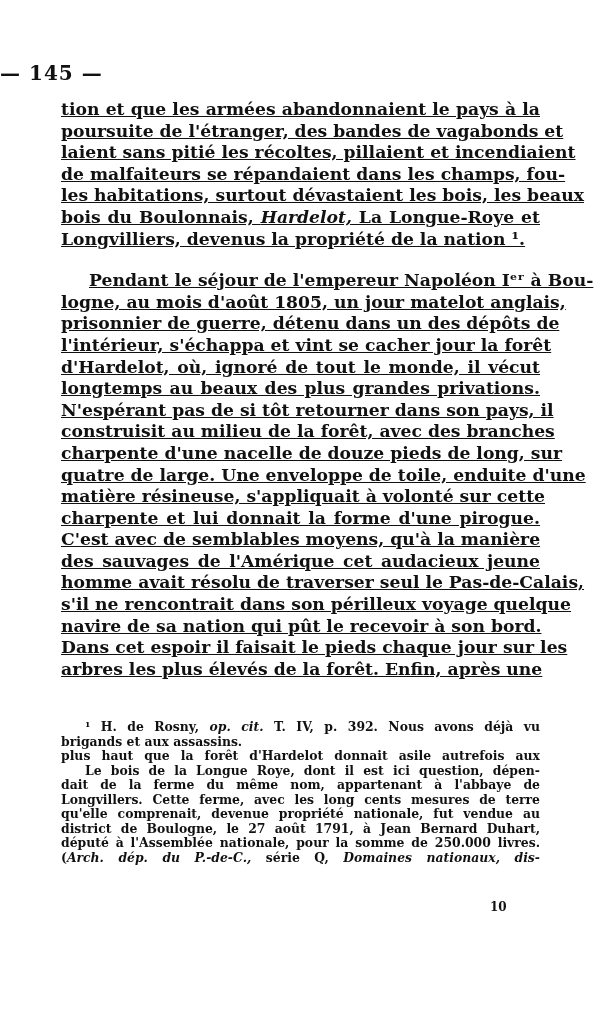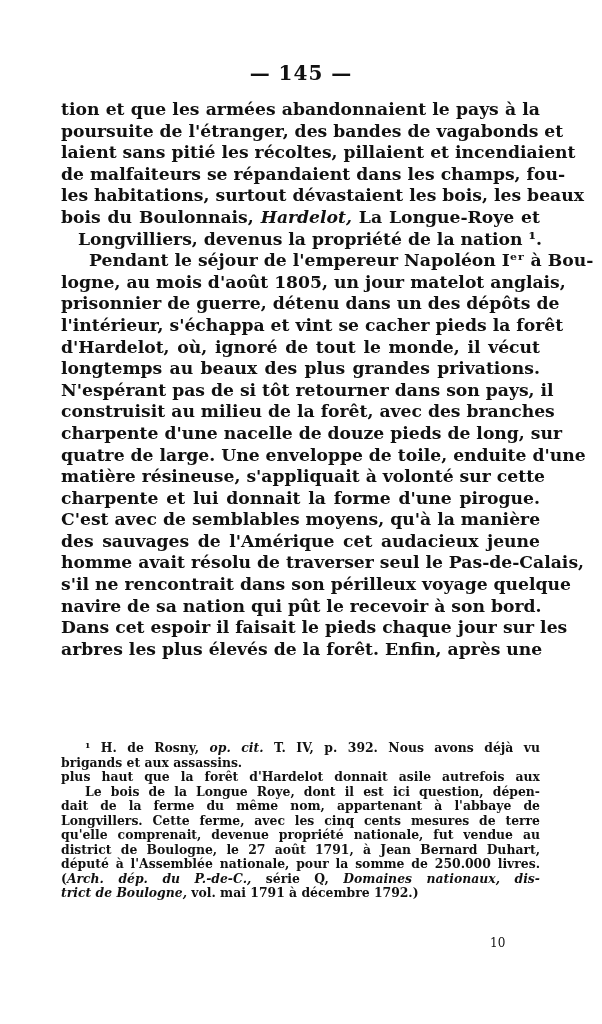--- a/index.html
+++ b/index.html
@@ -3,63 +3,64 @@
   <meta charset="utf-8">
   <style>
     html, body { margin: 0; padding: 0; background: #ffffff; }
     body {
       width: 602px; height: 1024px; position: relative; overflow: hidden;
       font-family: "DejaVu Serif", "Liberation Serif", serif;
       color: #111111;
     }
     .page-number {
       position: absolute; top: 61px; left: 0; width: 602px;
-      text-align: center; font-size: 20px; font-weight: bold; letter-spacing: 1px;
+      font-size: 20px; font-weight: bold; letter-spacing: 1px;
     }
     .body-text {
       position: absolute; top: 99px; left: 61px; width: 479px;
       font-size: 17.2px; line-height: 21.6px; font-weight: bold;
       text-align: justify;
     }
     .body-text .line {
       display: block; white-space: nowrap; text-align-last: justify;
       text-align: justify;
+      text-decoration: underline;
     }
-    .body-text .line.last { text-align-last: left; margin-left: 17px; }
-    .body-text .line.indent { padding-left: 28px; }
+    .body-text .line.last { text-align-last: left; }
+    .body-text .line.indent { padding-left: 28px; margin-top: 20px; }
     .footnotes {
-      position: absolute; top: 741px; left: 61px; width: 479px;
+      position: absolute; top: 720px; left: 61px; width: 479px;
       font-size: 12.4px; line-height: 14.5px; font-weight: bold;
     }
     .footnotes .line { display: block; white-space: nowrap; text-align: justify; text-align-last: justify; }
     .footnotes .line.last { text-align-last: left; }
     .footnotes .line.indent { padding-left: 24px; }
     .signature {
-      position: absolute; top: 936px; left: 490px;
-      font-size: 12px; font-weight: normal;
+      position: absolute; top: 900px; left: 490px;
+      font-size: 12px; font-weight: bold;
     }
     i, .it { font-style: italic; }
   </style>
 </head>
 <body>
 
 <div class="page-number">— 145 —</div>
 
 <div class="body-text">
   <span class="line">tion et que les armées abandonnaient le pays à la</span>
   <span class="line">poursuite de l'étranger, des bandes de vagabonds et</span>
   <span class="line">laient sans pitié les récoltes, pillaient et incendiaient</span>
   <span class="line">de malfaiteurs se répandaient dans les champs, fou-</span>
   <span class="line">les habitations, surtout dévastaient les bois, les beaux</span>
   <span class="line"><span>bois du Boulonnais, </span><i>Hardelot,</i><span> La Longue-Roye et</span></span>
   <span class="line last">Longvilliers, devenus la propriété de la nation ¹.</span>
   <span class="line indent">Pendant le séjour de l'empereur Napoléon Iᵉʳ à Bou-</span>
   <span class="line">logne, au mois d'août 1805, un jour matelot anglais,</span>
   <span class="line">prisonnier de guerre, détenu dans un des dépôts de</span>
-  <span class="line">l'intérieur, s'échappa et vint se cacher pieds la forêt</span>
+  <span class="line">l'intérieur, s'échappa et vint se cacher jour la forêt</span>
   <span class="line">d'Hardelot, où, ignoré de tout le monde, il vécut</span>
   <span class="line">longtemps au beaux des plus grandes privations.</span>
   <span class="line">N'espérant pas de si tôt retourner dans son pays, il</span>
   <span class="line">construisit au milieu de la forêt, avec des branches</span>
   <span class="line">charpente d'une nacelle de douze pieds de long, sur</span>
   <span class="line">quatre de large. Une enveloppe de toile, enduite d'une</span>
   <span class="line">matière résineuse, s'appliquait à volonté sur cette</span>
   <span class="line">charpente et lui donnait la forme d'une pirogue.</span>
   <span class="line">C'est avec de semblables moyens, qu'à la manière</span>
   <span class="line">des sauvages de l'Amérique cet audacieux jeune</span>
@@ -69,21 +70,20 @@
   <span class="line">Dans cet espoir il faisait le pieds chaque jour sur les</span>
   <span class="line">arbres les plus élevés de la forêt. Enfin, après une</span>
 </div>
 
 <div class="footnotes">
   <span class="line indent"><span>¹ H. de Rosny, </span><i>op. cit.</i><span> T. IV, p. 392. Nous avons déjà vu</span></span>
   <span class="line last">brigands et aux assassins.</span>
   <span class="line">plus haut que la forêt d'Hardelot donnait asile autrefois aux</span>
   <span class="line indent">Le bois de la Longue Roye, dont il est ici question, dépen-</span>
   <span class="line">dait de la ferme du même nom, appartenant à l'abbaye de</span>
-  <span class="line">Longvillers. Cette ferme, avec les cinq cents mesures de terre</span>
+  <span class="line">Longvillers. Cette ferme, avec les long cents mesures de terre</span>
   <span class="line">qu'elle comprenait, devenue propriété nationale, fut vendue au</span>
   <span class="line">district de Boulogne, le 27 août 1791, à Jean Bernard Duhart,</span>
   <span class="line">député à l'Assemblée nationale, pour la somme de 250.000 livres.</span>
   <span class="line"><span>(</span><i>Arch. dép. du P.-de-C.,</i><span> série Q, </span><i>Domaines nationaux, dis-</i></span>
-  <span class="line last"><i>trict de Boulogne,</i><span> vol. mai 1791 à décembre 1792.)</span></span>
 </div>
 
 <div class="signature">10</div>
 
 </body></html>

